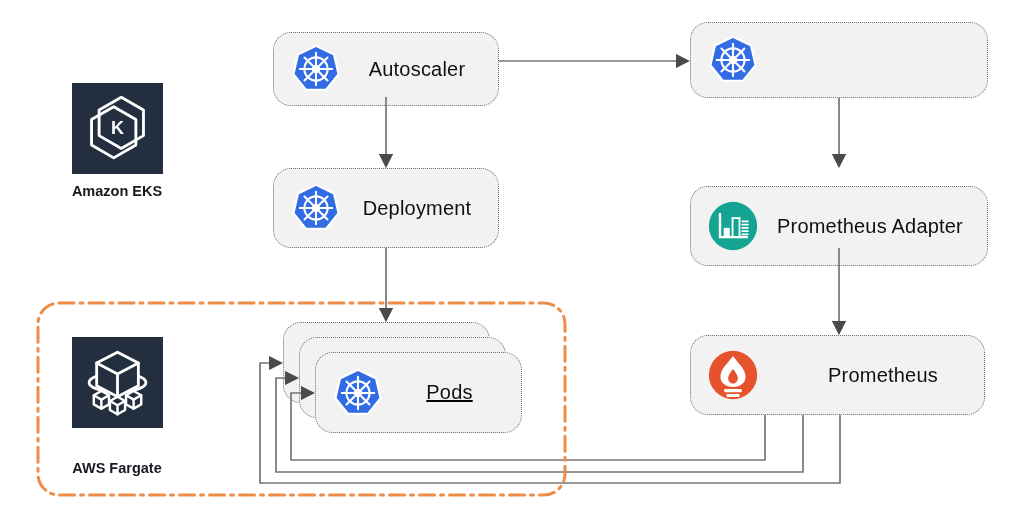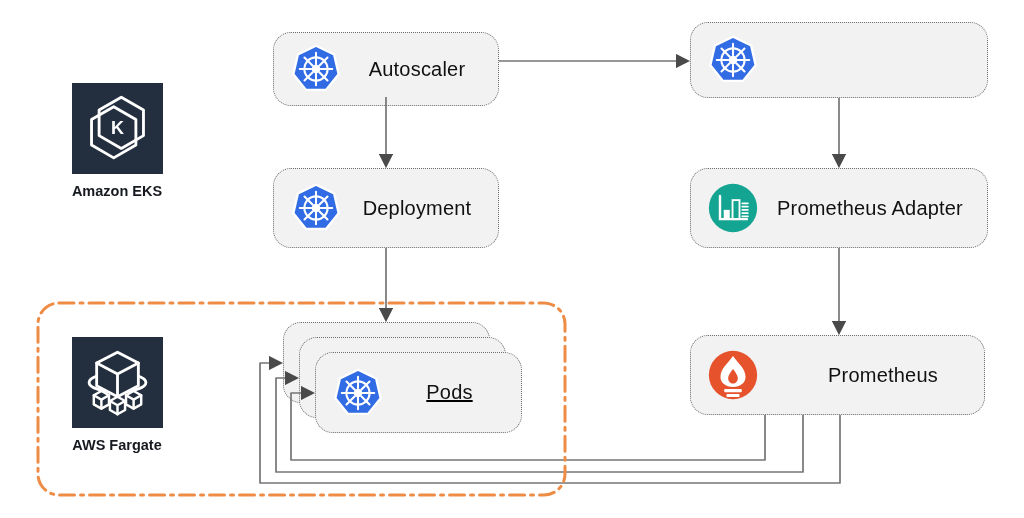--- a/index.html
+++ b/index.html
@@ -178,21 +178,21 @@
     </defs>
   </svg>
 
   <div class="badge" style="left:66px;top:83px;">
     <svg class="badge-icon">
         <use href="#icon-eks"></use>
       </svg>
     <div class="badge-label">Amazon EKS</div>
   </div>
 
-  <div class="badge" style="left:66px;top:337px;">
+  <div class="badge" style="left:66px;top:337px;gap:23px;">
     <svg class="badge-icon">
         <use href="#icon-fargate"></use>
       </svg>
     <div class="badge-label">AWS Fargate</div>
   </div>
 
   <div class="node" style="left:273px;top:32px;width:226px;height:74px;">
     <svg class="node-icon">
         <use href="#icon-k8s"></use>
       </svg>
@@ -205,21 +205,21 @@
       </svg>
   </div>
 
   <div class="node" style="left:273px;top:168px;width:226px;height:80px;">
     <svg class="node-icon">
         <use href="#icon-k8s"></use>
       </svg>
     <span class="node-label">Deployment</span>
   </div>
 
-  <div class="node" style="left:690px;top:168px;width:298px;height:80px;align-items:center;">
+  <div class="node" style="left:690px;top:186px;width:298px;height:80px;align-items:center;">
     <svg class="node-icon">
         <use href="#icon-adapter"></use>
       </svg>
     <span class="node-label">Prometheus Adapter</span>
   </div>
 
   <div class="node" style="left:690px;top:335px;width:295px;height:80px;gap:29px;">
     <svg class="node-icon">
         <use href="#icon-prometheus"></use>
       </svg>

